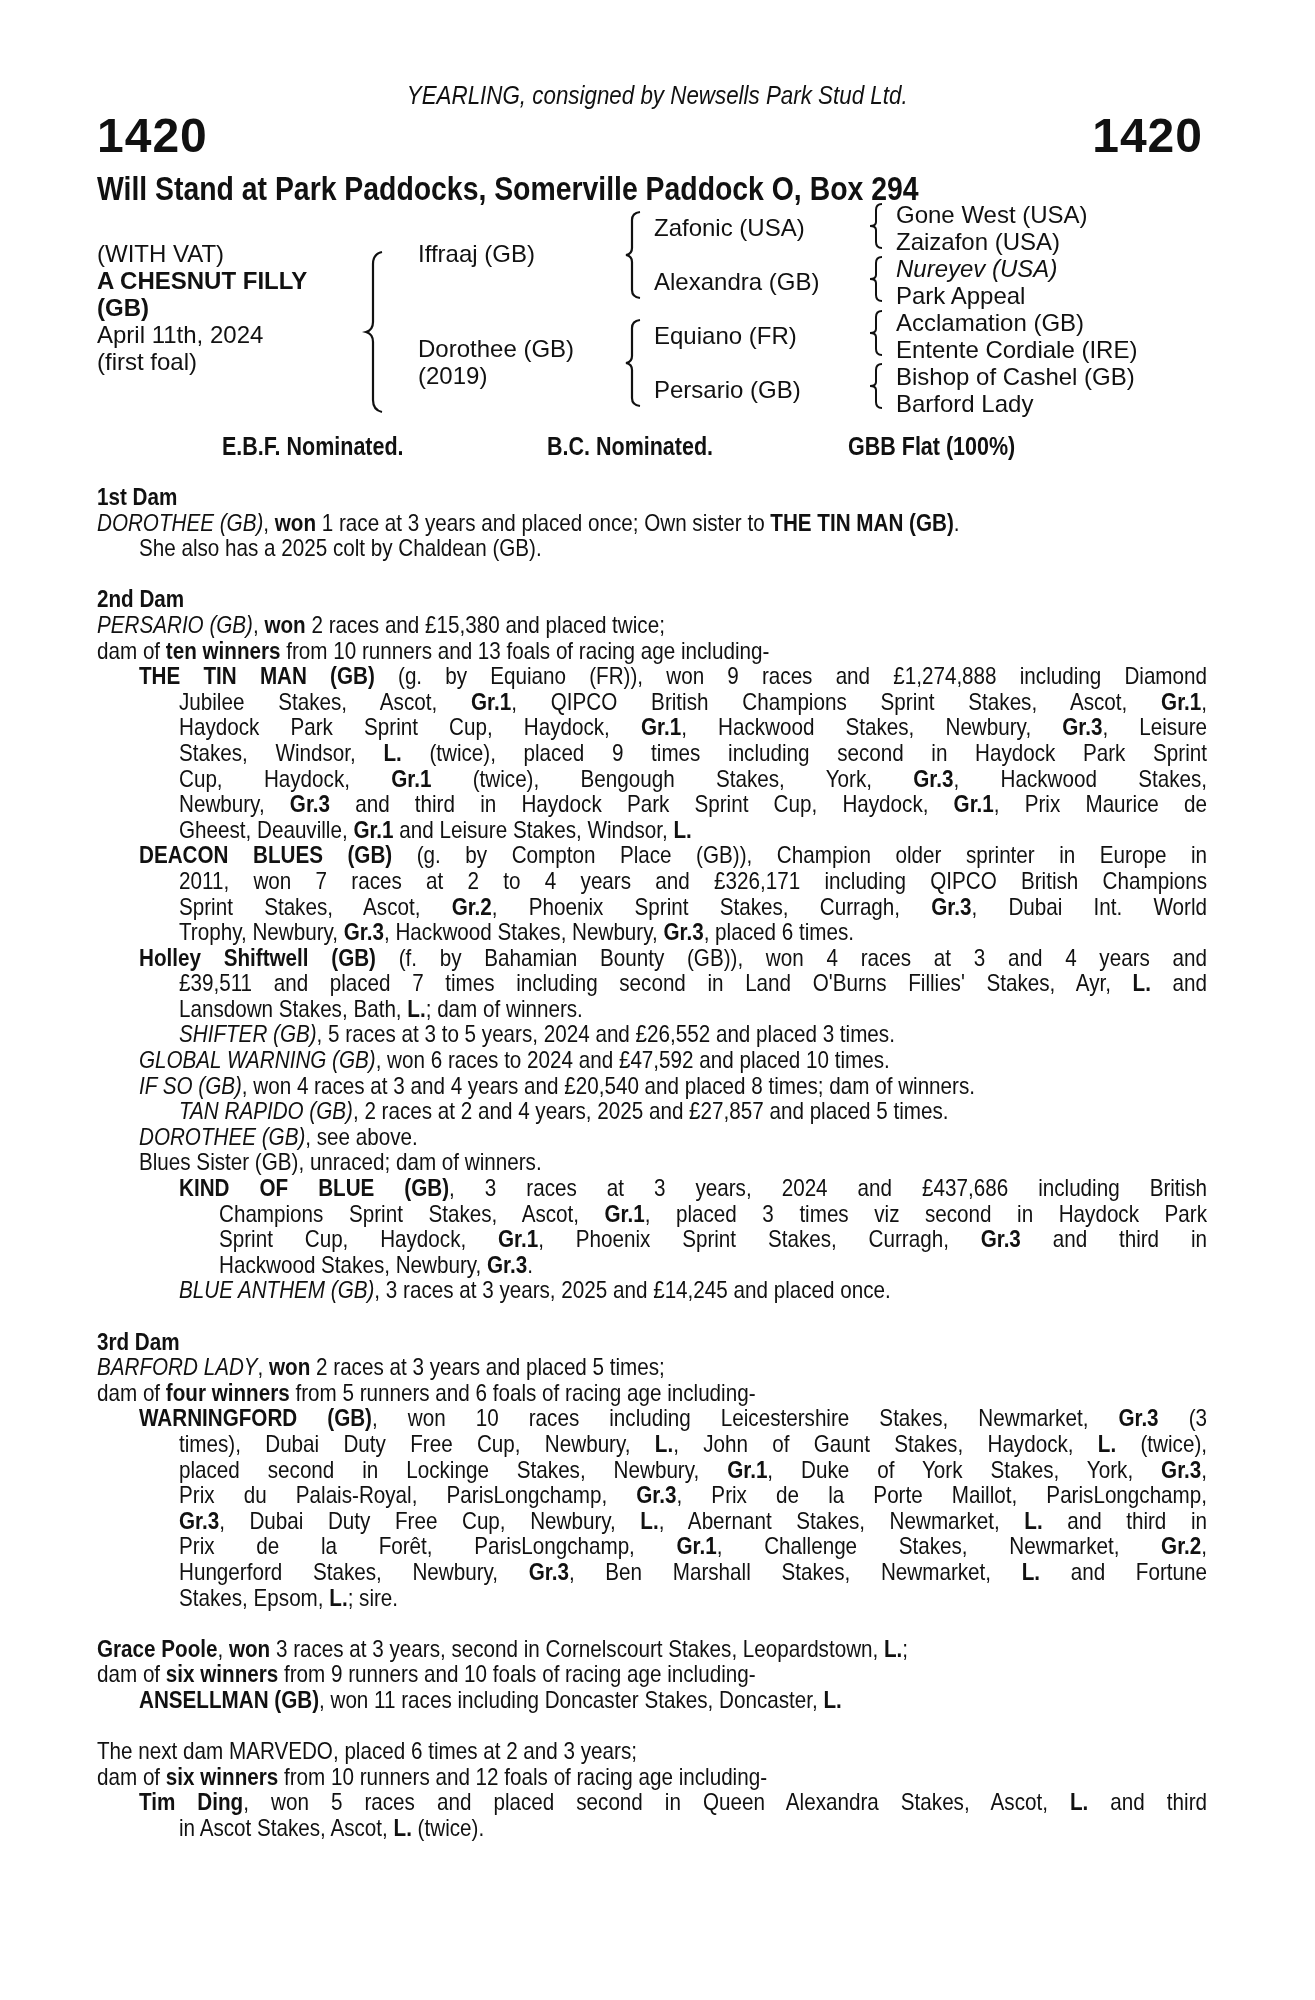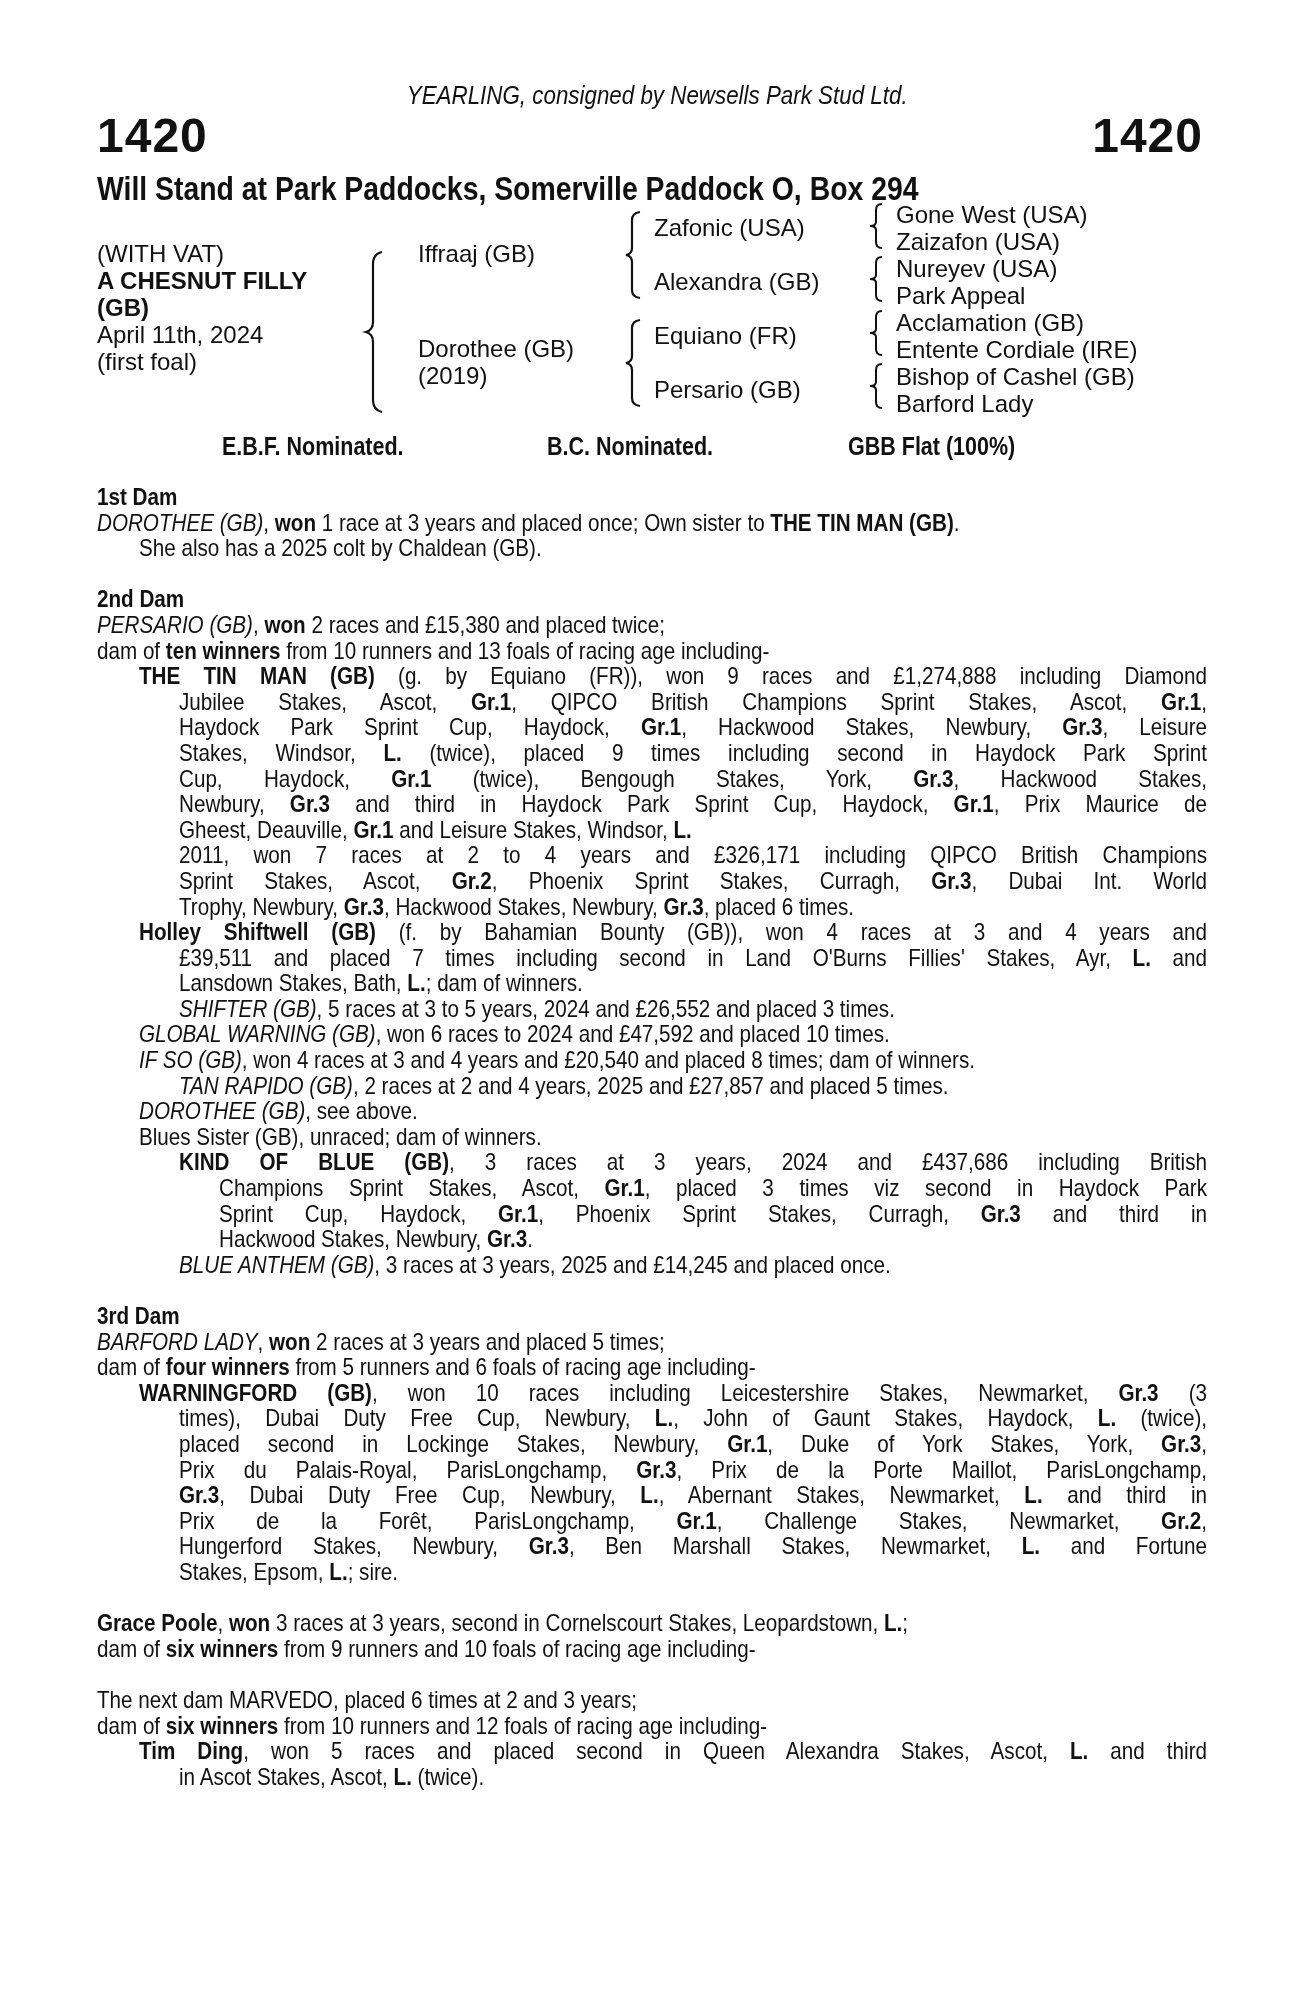--- a/index.html
+++ b/index.html
@@ -60,21 +60,21 @@
 <div class="abs ped" style="left:418px; top:335px;">Dorothee (GB)</div>
 <div class="abs ped" style="left:418px; top:362px;">(2019)</div>
 
 <div class="abs ped" style="left:654px; top:214px;">Zafonic (USA)</div>
 <div class="abs ped" style="left:654px; top:268px;">Alexandra (GB)</div>
 <div class="abs ped" style="left:654px; top:322px;">Equiano (FR)</div>
 <div class="abs ped" style="left:654px; top:376px;">Persario (GB)</div>
 
 <div class="abs ped" style="left:896px; top:201px;">Gone West (USA)</div>
 <div class="abs ped" style="left:896px; top:228px;">Zaizafon (USA)</div>
-<div class="abs ped" style="left:896px; top:255px;">Nureyev (USA)</div>
+<div class="abs ped" style="left:896px; top:255px;font-style:italic;">Nureyev (USA)</div>
 <div class="abs ped" style="left:896px; top:282px;">Park Appeal</div>
 <div class="abs ped" style="left:896px; top:309px;">Acclamation (GB)</div>
 <div class="abs ped" style="left:896px; top:336px;">Entente Cordiale (IRE)</div>
 <div class="abs ped" style="left:896px; top:363px;">Bishop of Cashel (GB)</div>
 <div class="abs ped" style="left:896px; top:390px;">Barford Lady</div>
 
 <div class="abs nom" style="left:222px;"><span class="cond">E.B.F. Nominated.</span></div>
 <div class="abs nom" style="left:547px;"><span class="cond">B.C. Nominated.</span></div>
 <div class="abs nom" style="left:848px;"><span class="cond">GBB Flat (100%)</span></div>
 
@@ -89,20 +89,21 @@
       <div class="line heading"><span class="inner">2nd Dam</span></div>
       <div class="line" style="padding-left: 0px;"><span class="inner"><span style="font-style: italic;">PERSARIO (GB)</span><span>, </span><span style="font-weight: 900;">won</span><span> 2 races and £15,380 and placed twice;</span></span></div>
       <div class="line" style="padding-left: 0px;"><span class="inner"><span>dam of </span><span style="font-weight: 900;">ten winners</span><span> from 10 runners and 13 foals of racing age including-</span></span></div>
       <div class="line" style="padding-left: 42px;"><span class="inner justify" style="width: 1241.86px;"><span style="font-weight: 900;">THE TIN MAN (GB)</span><span> (g. by Equiano (FR)), won 9 races and £1,274,888 including Diamond</span></span></div>
       <div class="line" style="padding-left: 82px;"><span class="inner justify" style="width: 1195.35px;"><span>Jubilee Stakes, Ascot, </span><span style="font-weight: 900;">Gr.1</span><span>, QIPCO British Champions Sprint Stakes, Ascot, </span><span style="font-weight: 900;">Gr.1</span><span>,</span></span></div>
       <div class="line" style="padding-left: 82px;"><span class="inner justify" style="width: 1195.35px;"><span>Haydock Park Sprint Cup, Haydock, </span><span style="font-weight: 900;">Gr.1</span><span>, Hackwood Stakes, Newbury, </span><span style="font-weight: 900;">Gr.3</span><span>, Leisure</span></span></div>
       <div class="line" style="padding-left: 82px;"><span class="inner justify" style="width: 1195.35px;"><span>Stakes, Windsor, </span><span style="font-weight: 900;">L.</span><span> (twice), placed 9 times including second in Haydock Park Sprint</span></span></div>
       <div class="line" style="padding-left: 82px;"><span class="inner justify" style="width: 1195.35px;"><span>Cup, Haydock, </span><span style="font-weight: 900;">Gr.1</span><span> (twice), Bengough Stakes, York, </span><span style="font-weight: 900;">Gr.3</span><span>, Hackwood Stakes,</span></span></div>
       <div class="line" style="padding-left: 82px;"><span class="inner justify" style="width: 1195.35px;"><span>Newbury, </span><span style="font-weight: 900;">Gr.3</span><span> and third in Haydock Park Sprint Cup, Haydock, </span><span style="font-weight: 900;">Gr.1</span><span>, Prix Maurice de</span></span></div>
       <div class="line" style="padding-left: 82px;"><span class="inner"><span>Gheest, Deauville, </span><span style="font-weight: 900;">Gr.1</span><span> and Leisure Stakes, Windsor, </span><span style="font-weight: 900;">L.</span></span></div>
+      <div class="line" style="padding-left: 42px;"><span class="inner justify" style="width: 1241.86px;"><span style="font-weight: 900;">DEACON BLUES (GB)</span><span> (g. by Compton Place (GB)), Champion older sprinter in Europe in</span></span></div>
       <div class="line" style="padding-left: 82px;"><span class="inner justify" style="width: 1195.35px;"><span>2011, won 7 races at 2 to 4 years and £326,171 including QIPCO British Champions</span></span></div>
       <div class="line" style="padding-left: 82px;"><span class="inner justify" style="width: 1195.35px;"><span>Sprint Stakes, Ascot, </span><span style="font-weight: 900;">Gr.2</span><span>, Phoenix Sprint Stakes, Curragh, </span><span style="font-weight: 900;">Gr.3</span><span>, Dubai Int. World</span></span></div>
       <div class="line" style="padding-left: 82px;"><span class="inner"><span>Trophy, Newbury, </span><span style="font-weight: 900;">Gr.3</span><span>, Hackwood Stakes, Newbury, </span><span style="font-weight: 900;">Gr.3</span><span>, placed 6 times.</span></span></div>
       <div class="line" style="padding-left: 42px;"><span class="inner justify" style="width: 1241.86px;"><span style="font-weight: 900;">Holley Shiftwell (GB)</span><span> (f. by Bahamian Bounty (GB)), won 4 races at 3 and 4 years and</span></span></div>
       <div class="line" style="padding-left: 82px;"><span class="inner justify" style="width: 1195.35px;"><span>£39,511 and placed 7 times including second in Land O'Burns Fillies' Stakes, Ayr, </span><span style="font-weight: 900;">L.</span><span> and</span></span></div>
       <div class="line" style="padding-left: 82px;"><span class="inner"><span>Lansdown Stakes, Bath, </span><span style="font-weight: 900;">L.</span><span>; dam of winners.</span></span></div>
       <div class="line" style="padding-left: 82px;"><span class="inner"><span style="font-style: italic;">SHIFTER (GB)</span><span>, 5 races at 3 to 5 years, 2024 and £26,552 and placed 3 times.</span></span></div>
       <div class="line" style="padding-left: 42px;"><span class="inner"><span style="font-style: italic;">GLOBAL WARNING (GB)</span><span>, won 6 races to 2024 and £47,592 and placed 10 times.</span></span></div>
       <div class="line" style="padding-left: 42px;"><span class="inner"><span style="font-style: italic;">IF SO (GB)</span><span>, won 4 races at 3 and 4 years and £20,540 and placed 8 times; dam of winners.</span></span></div>
       <div class="line" style="padding-left: 82px;"><span class="inner"><span style="font-style: italic;">TAN RAPIDO (GB)</span><span>, 2 races at 2 and 4 years, 2025 and £27,857 and placed 5 times.</span></span></div>
@@ -125,20 +126,21 @@
       <div class="line" style="padding-left: 82px;"><span class="inner justify" style="width: 1195.35px;"><span>Prix du Palais-Royal, ParisLongchamp, </span><span style="font-weight: 900;">Gr.3</span><span>, Prix de la Porte Maillot, ParisLongchamp,</span></span></div>
       <div class="line" style="padding-left: 82px;"><span class="inner justify" style="width: 1195.35px;"><span style="font-weight: 900;">Gr.3</span><span>, Dubai Duty Free Cup, Newbury, </span><span style="font-weight: 900;">L.</span><span>, Abernant Stakes, Newmarket, </span><span style="font-weight: 900;">L.</span><span> and third in</span></span></div>
       <div class="line" style="padding-left: 82px;"><span class="inner justify" style="width: 1195.35px;"><span>Prix de la Forêt, ParisLongchamp, </span><span style="font-weight: 900;">Gr.1</span><span>, Challenge Stakes, Newmarket, </span><span style="font-weight: 900;">Gr.2</span><span>,</span></span></div>
       <div class="line" style="padding-left: 82px;"><span class="inner justify" style="width: 1195.35px;"><span>Hungerford Stakes, Newbury, </span><span style="font-weight: 900;">Gr.3</span><span>, Ben Marshall Stakes, Newmarket, </span><span style="font-weight: 900;">L.</span><span> and Fortune</span></span></div>
       <div class="line" style="padding-left: 82px;"><span class="inner"><span>Stakes, Epsom, </span><span style="font-weight: 900;">L.</span><span>; sire.</span></span></div>
     </div>
   <div class="gap"></div>
   <div>
       <div class="line" style="padding-left: 0px;"><span class="inner"><span style="font-weight: 900;">Grace Poole</span><span>, </span><span style="font-weight: 900;">won</span><span> 3 races at 3 years, second in Cornelscourt Stakes, Leopardstown, </span><span style="font-weight: 900;">L.</span><span>;</span></span></div>
       <div class="line" style="padding-left: 0px;"><span class="inner"><span>dam of </span><span style="font-weight: 900;">six winners</span><span> from 9 runners and 10 foals of racing age including-</span></span></div>
+      <div class="line" style="padding-left: 42px;"><span class="inner"><span style="font-weight: 900;">ANSELLMAN (GB)</span><span>, won 11 races including Doncaster Stakes, Doncaster, </span><span style="font-weight: 900;">L.</span></span></div>
     </div>
   <div class="gap"></div>
   <div>
       <div class="line" style="padding-left: 0px;"><span class="inner"><span>The next dam MARVEDO, placed 6 times at 2 and 3 years;</span></span></div>
       <div class="line" style="padding-left: 0px;"><span class="inner"><span>dam of </span><span style="font-weight: 900;">six winners</span><span> from 10 runners and 12 foals of racing age including-</span></span></div>
       <div class="line" style="padding-left: 42px;"><span class="inner justify" style="width: 1241.86px;"><span style="font-weight: 900;">Tim Ding</span><span>, won 5 races and placed second in Queen Alexandra Stakes, Ascot, </span><span style="font-weight: 900;">L.</span><span> and third</span></span></div>
       <div class="line" style="padding-left: 82px;"><span class="inner"><span>in Ascot Stakes, Ascot, </span><span style="font-weight: 900;">L.</span><span> (twice).</span></span></div>
     </div>
 </div>
 

